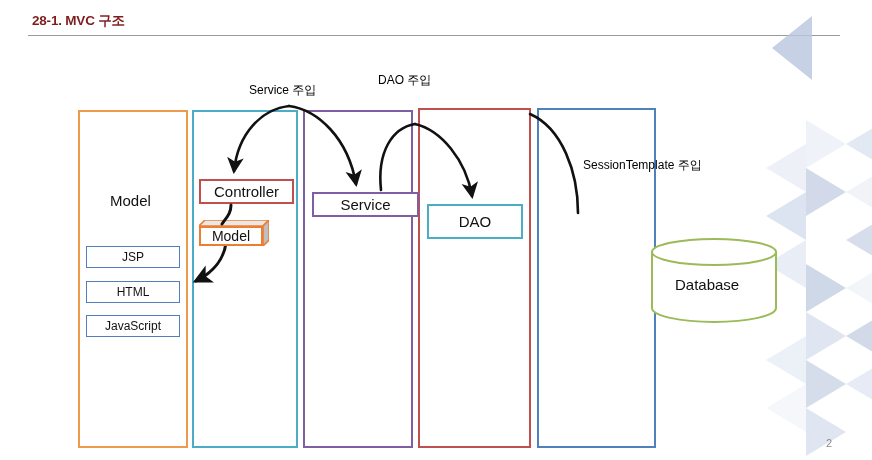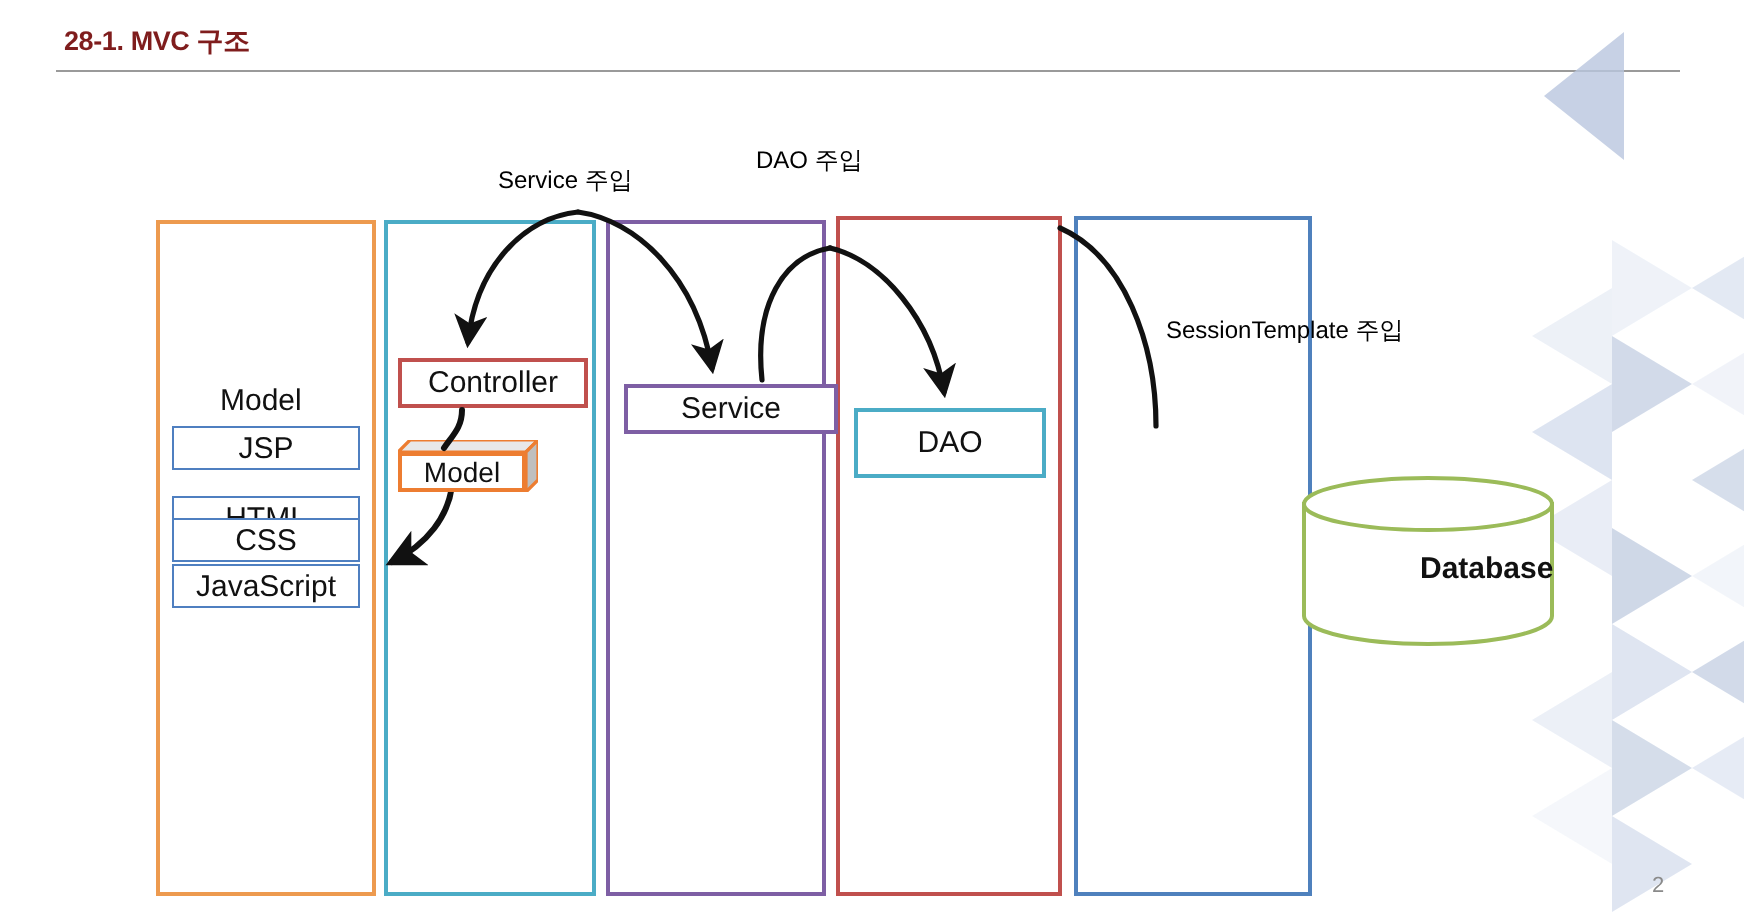--- a/index.html
+++ b/index.html
@@ -81,23 +81,24 @@
 
   
   .stackbox {
     position: absolute;
     box-sizing: border-box;
     background: #ffffff;
     border: 1.6px solid #4f7fc0;
     display: flex;
     align-items: center;
     justify-content: center;
-    font-size: 15px;
-    color: #111111;
-    white-space: nowrap;
+    font-size: 12px;
+    color: #111111;
+    white-space: nowrap;
+    margin-top: 33px;
   }
 
   .plainlabel {
     position: absolute;
     font-size: 15px;
     color: #111111;
     white-space: nowrap;
   }
 
   .arrowlabel {
@@ -179,21 +180,20 @@
 
   <div class="lane" style="left:78px;  top:110px; width:110px; height:338px; border-color:#ed9a4f;"></div>
   <div class="lane" style="left:192px; top:110px; width:106px; height:338px; border-color:#4bacc6;"></div>
   <div class="lane" style="left:303px; top:110px; width:110px; height:338px; border-color:#7e5fa4;"></div>
   <div class="lane" style="left:418px; top:108px; width:113px; height:340px; border-color:#c0504d;"></div>
   <div class="lane" style="left:537px; top:108px; width:119px; height:340px; border-color:#4f81bd;"></div>
 
   <div class="plainlabel" style="left:110px; top:192px;">Model</div>
   <div class="stackbox" style="left:86px; top:213px; width:94px; height:22px;">JSP</div>
   <div class="stackbox" style="left:86px; top:248px; width:94px; height:22px;">HTML</div>
-  <div class="stackbox" style="left:86px; top:259px; width:94px; height:22px;">CSS</div>
   <div class="stackbox" style="left:86px; top:282px; width:94px; height:22px;text-align:center;">JavaScript</div>
 
   <div class="node" style="left:199px; top:179px; width:95px; height:25px; border-color:#c0504d;">Controller</div>
 
   <div id="model-cube">
     <svg width="70" height="26" viewBox="0 0 70 26" style="position:absolute;left:0;top:0;">
       <polygon points="6,0 70,0 64,6 0,6" fill="#e8e8e8" stroke="#ed7d31" stroke-width="1.6"></polygon>
       <polygon points="70,0 70,20 64,26 64,6" fill="#bfbfbf" stroke="#ed7d31" stroke-width="1.6"></polygon>
     </svg>
     <div class="cube-face">Model</div>
@@ -201,21 +201,21 @@
 
   <div class="node" style="left:312px; top:192px; width:107px; height:25px; border-color:#7e5fa4;">Service</div>
 
   <div class="node" style="left:427px; top:204px; width:96px; height:35px; border-color:#4bacc6;">DAO</div>
 
 
   <svg style="position:absolute;left:648px;top:238px;" width="132" height="86" viewBox="0 0 132 86">
     <path d="M4,14 L4,70 A62,14 0 0 0 128,70 L128,14 Z" fill="#ffffff" stroke="#9bbb59" stroke-width="2"></path>
     <ellipse cx="66" cy="14" rx="62" ry="13" fill="#ffffff" stroke="#9bbb59" stroke-width="2"></ellipse>
   </svg>
-  <div class="plainlabel" style="left:710px; top:276px;font-weight:bold;">Database</div>
+  <div class="plainlabel" style="left:675px; top:276px;">Database</div>
 
   <div class="arrowlabel" style="left:249px; top:82px;">Service 주입</div>
   <div class="arrowlabel" style="left:378px; top:72px;">DAO 주입</div>
   <div class="arrowlabel" style="left:583px; top:157px;">SessionTemplate 주입</div>
 
   <svg style="position:absolute;left:0;top:0;pointer-events:none;" width="872" height="460" viewBox="0 0 872 460">
     <defs>
       <marker id="ah" markerWidth="9" markerHeight="9" refX="5.2" refY="3.2" orient="auto" markerUnits="strokeWidth">
         <path d="M0,0 L6.4,3.2 L0,6.4 L1.6,3.2 Z" fill="#111111"></path>
       </marker>

